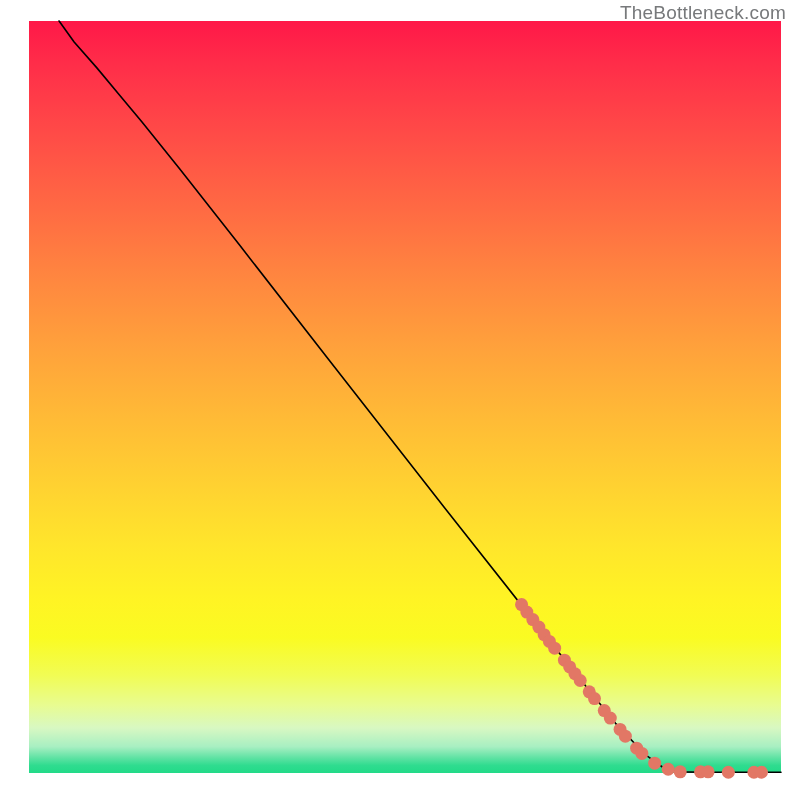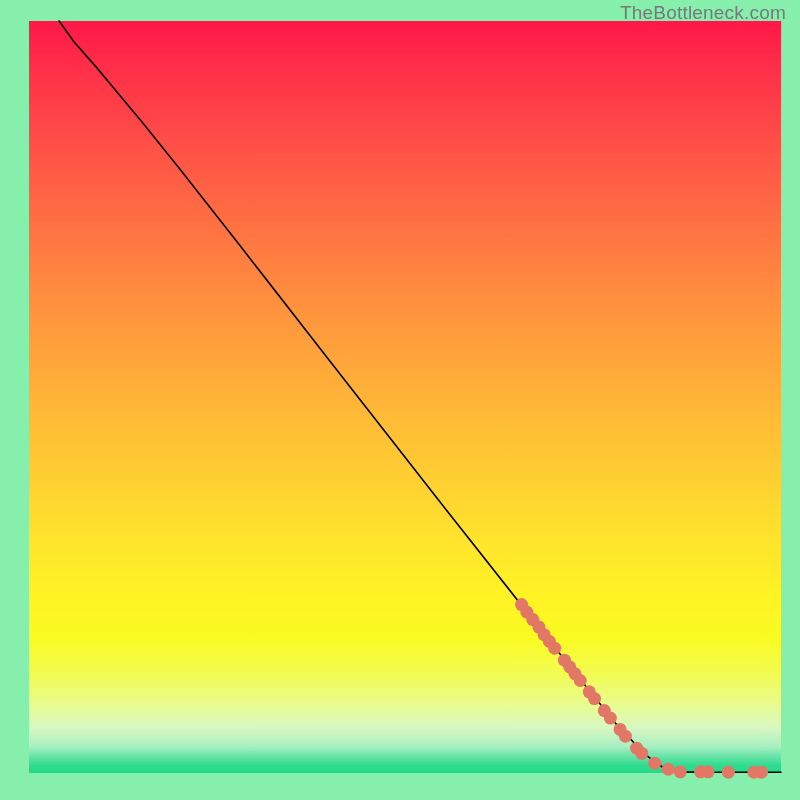--- a/index.html
+++ b/index.html
@@ -7,21 +7,21 @@
     padding: 0;
     width: 800px;
     height: 800px;
     background: #000;
     overflow: hidden;
   }
   .stage {
     position: relative;
     width: 800px;
     height: 800px;
-    background: #86efac;
+    background: #ffffff;
   }
   .plot {
     position: absolute;
     left: 29px;
     top: 21px;
     width: 752px;
     height: 752px;
     
     background: linear-gradient(to bottom,
       #ff1848 0%,

